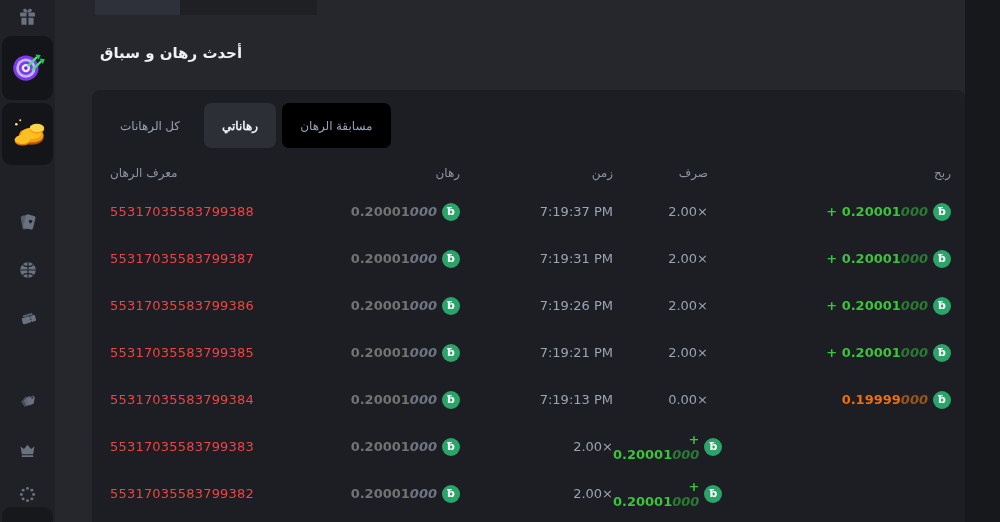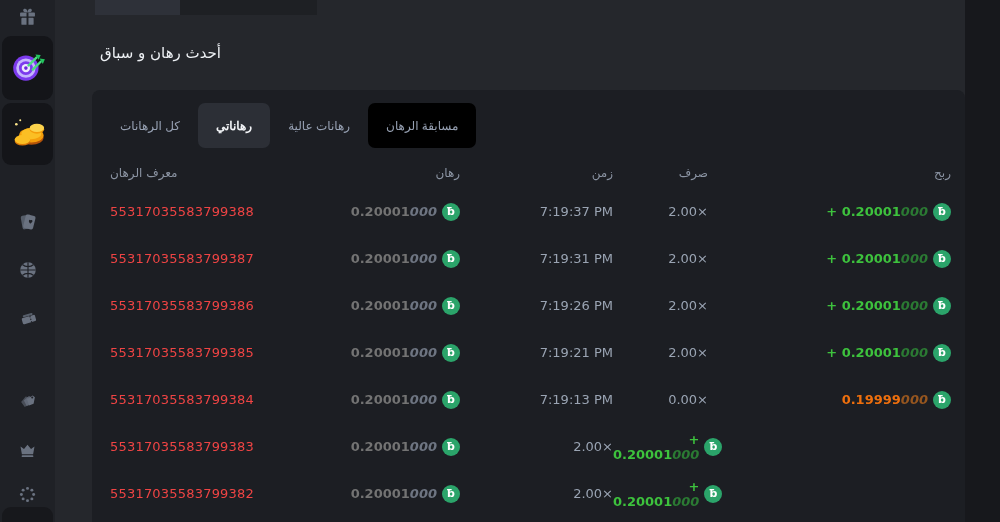--- a/index.html
+++ b/index.html
@@ -30,28 +30,28 @@
   .sb-partial{position:absolute;left:2px;width:51px;height:15px;top:507px;border-radius:9px 9px 0 0;background:#17181c;}
   
   .top-tab{position:absolute;top:0;height:15px;}
   .top-tab.light{left:95px;width:85px;background:#2e3139;}
   .top-tab.dark{left:180px;width:137px;background:#1e2024;}
   
   .right-strip{position:absolute;left:965px;top:0;width:35px;height:522px;background:#17181c;}
   
   .page-title{
     position:absolute;left:100px;top:44px;
-    font-size:15px;font-weight:normal;color:#edf0f4;
+    font-size:15px;font-weight:bold;color:#edf0f4;
   }
   
   .card{
     position:absolute;left:92px;top:90px;width:873px;height:432px;
     background:#1c1e23;border-radius:8px 8px 0 0;overflow:hidden;
   }
-  .tabs{display:flex;margin:13px 8px 0 10px;height:45px;align-items:stretch;}
+  .tabs{display:flex;gap:6px;margin:13px 8px 0 10px;height:45px;align-items:stretch;}
   .tab{
     display:flex;align-items:center;justify-content:center;
     padding:0 18px;border-radius:7px;cursor:pointer;
     font-size:12px;color:#97a1b3;background:transparent;border:none;
   }
   .tab.active{background:#2c2f36;color:#f2f4f7;font-weight:bold;}
   .tab.subtle{background:#000000;}
   
   .trow{
     display:grid;
@@ -206,23 +206,20 @@
 
 <section class="card">
 
   <nav class="tabs">
       <button class="tab">
     <span dir="rtl">كل الرهانات</span>
   </button>
       <button class="tab active">
     <span dir="rtl">رهاناتي</span>
   </button>
-      <button class="tab">
-    <span dir="rtl">رهانات عالية</span>
-  </button>
       <button class="tab subtle">
     <span dir="rtl">مسابقة الرهان</span>
   </button>
     </nav>
 
   <div class="trow thead">
     <span class="c-id" dir="rtl">معرف الرهان</span>
     <span class="c-bet" dir="rtl">رهان</span>
     <span class="c-time" dir="rtl">زمن</span>
     <span class="c-payout" dir="rtl">صرف</span>

